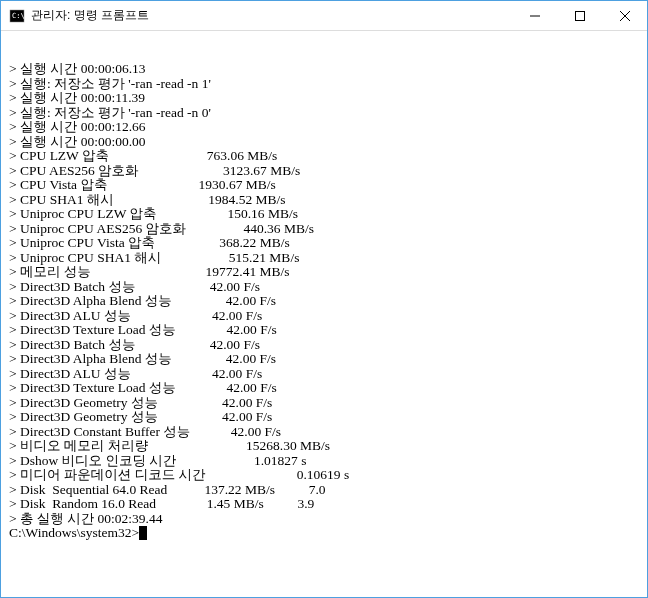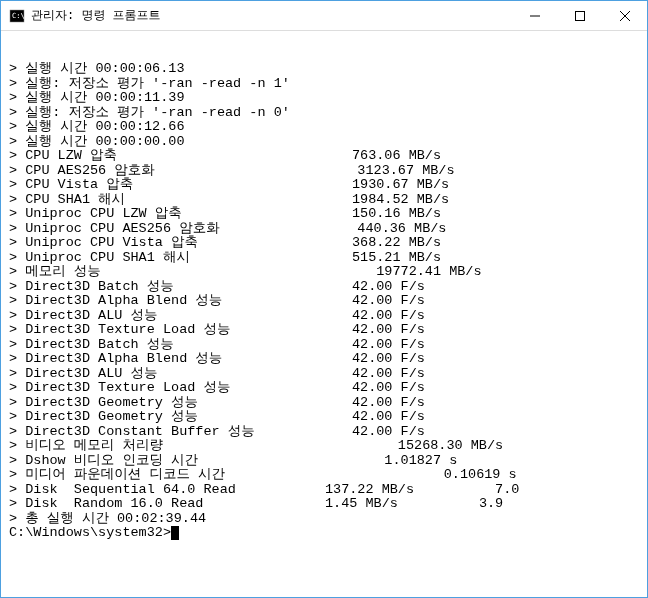--- a/index.html
+++ b/index.html
@@ -1,24 +1,24 @@
 <!DOCTYPE html>
 <html><head>
 <meta charset="utf-8">
 <style>
   * { margin: 0; padding: 0; box-sizing: border-box; }
   body { font-family: "Consolas", "Courier New", monospace; width: 648px; height: 598px; overflow: hidden; background: #fff; }
   .window { width: 648px; height: 598px; border: 1px solid #4da0e0; display: flex; flex-direction: column; }
   .titlebar { height: 30px; background: #fff; display: flex; align-items: center; border-bottom: 1px solid #ddd; }
   .titlebar-icon { width: 16px; height: 16px; margin: 0 6px 0 8px; display: inline-flex; align-items: center; justify-content: center; }
-  .titlebar-title { flex: 1; font-size: 12px; font-family: Liberation Mono, monospace; color: #000; }
+  .titlebar-title { flex: 1; font-size: 12px; font-family: Liberation Sans, sans-serif; color: #000; }
   .win-controls { display: flex; height: 100%; }
   .win-btn { width: 45px; height: 29px; display: flex; align-items: center; justify-content: center; font-family: "Segoe UI", sans-serif; }
   .win-btn svg { stroke: #000; }
-  .terminal { flex: 1; background: #fff; color: #000; padding: 2px 0 2px 8px; font-size: 13.5px; line-height: 14.5px; overflow-y: auto; position: relative; white-space: pre; font-family: Liberation Mono, monospace; }
+  .terminal { flex: 1; background: #fff; color: #000; padding: 2px 0 2px 8px; font-size: 13.5px; line-height: 14.5px; overflow-y: auto; position: relative; white-space: pre; font-family: Liberation Serif, serif; }
   .terminal::-webkit-scrollbar { width: 16px; }
   .terminal::-webkit-scrollbar-track { background: #f0f0f0; }
   .terminal::-webkit-scrollbar-thumb { background: #cdcdcd; }
   .cursor { display: inline-block; width: 8px; height: 14px; background: #000; vertical-align: text-bottom; }
   .line { display: block; }
 </style>
 </head>
 <body>
 
 <div class="window">

